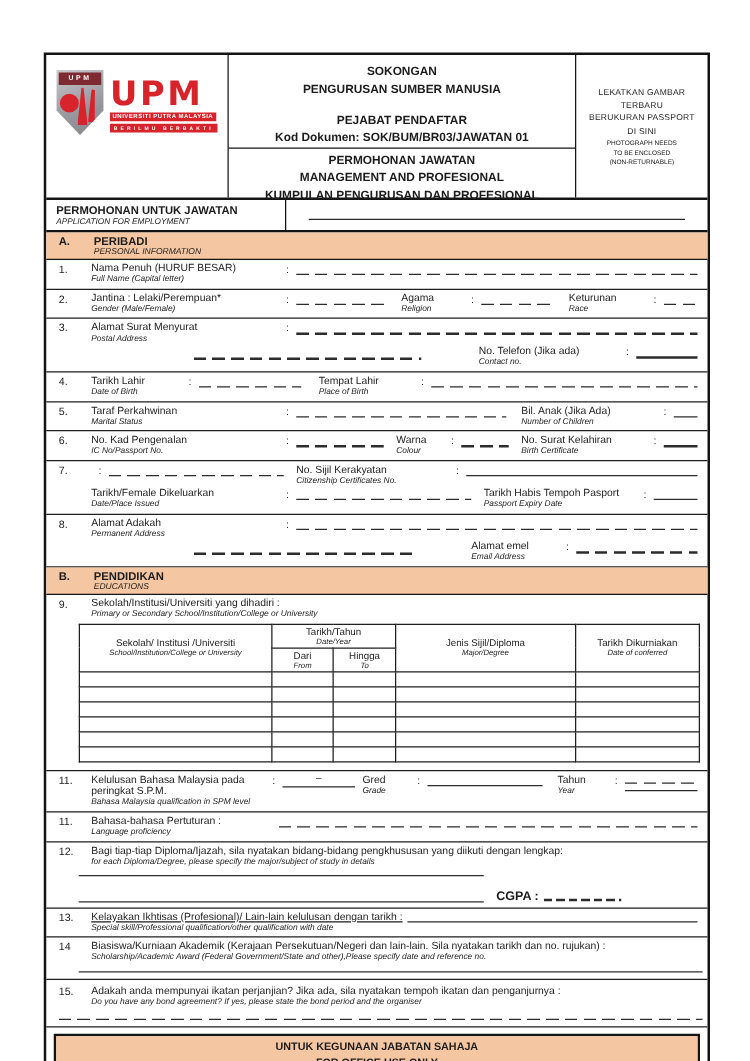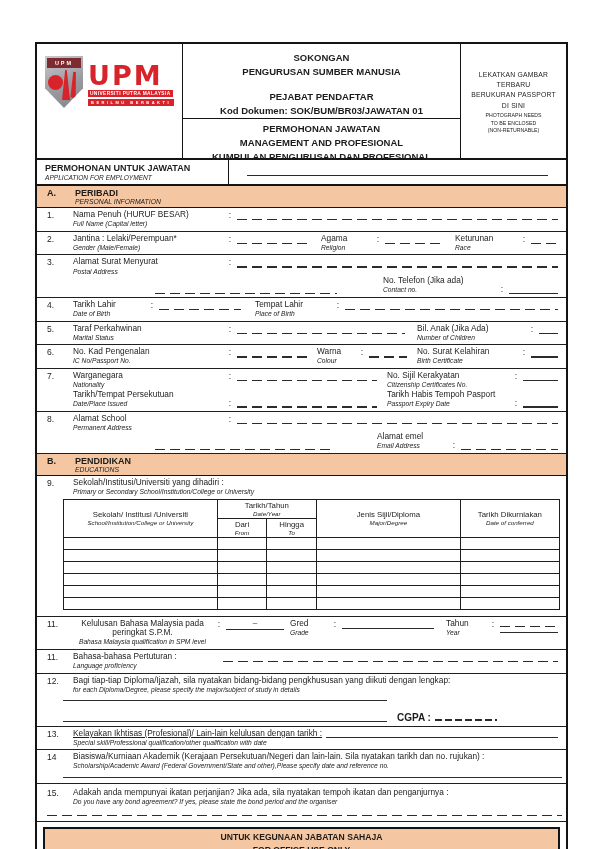--- a/index.html
+++ b/index.html
@@ -52,21 +52,21 @@
   .fblock { border-bottom:1.6px solid #1f1f1f; }
   .fno { width:26px; font-size:8.5px; flex:none; }
   .flbl { line-height:1.15; flex:none; }
   .flbl .lmy { font-size:8.3px; }
   .flbl .len { font-size:6.7px; font-style:italic; margin-top:0.5px; }
   .colon { width:14px; text-align:center; font-size:8.5px; flex:none; }
   .line { height:1.3px; margin-top:9px; flex:none; }
   .line.dash { background-image:repeating-linear-gradient(90deg,#2c2c2c 0 10px,transparent 10px 15px); }
   .line.solid { background:#2c2c2c; }
   .line.grow { flex:1; }
-  .subline { display:flex; align-items:flex-end; padding:1px 8px 3px 10px; }
+  .subline { display:flex; align-items:flex-start; padding:1px 8px 3px 10px; }
   .spacer { flex:none; }
   .dashover { display:flex; flex-direction:column; align-items:center; width:58px; flex:none; margin-right:6px; }
   .dashover .mark { font-size:8px; line-height:1; }
   .dashover .line { width:100%; margin-top:2px; }
   .twolines { width:58px; flex:none; display:flex; flex-direction:column; }
   .twolines .line { width:100%; margin-top:5px; }
   .twolines .line:first-child { margin-top:7px; }
   .uline { height:1.1px; background:#2c2c2c; }
 
   
@@ -263,55 +263,51 @@
       <div class="lmy">No. Surat Kelahiran</div>
       <div class="len">Birth Certificate</div>
     </div>
     <div class="colon">:</div>
     <i class="line solid grow"></i>
   </div>
 
   <div class="fblock">
     <div class="frow nb">
       <div class="fno">7.</div>
-      <div class="flbl" style="width:150px;">
-        <div class="lmy">Warganegara</div>
-        <div class="len">Nationality</div>
-      </div>
       <div class="colon">:</div>
       <i class="line dash" style="width:140px;"></i>
       <div class="flbl" style="width:122px; margin-left:10px;">
         <div class="lmy">No. Sijil Kerakyatan</div>
         <div class="len">Citizenship Certificates No.</div>
       </div>
       <div class="colon">:</div>
       <i class="line solid grow"></i>
     </div>
     <div class="subline">
       <div class="spacer" style="width:26px;"></div>
       <div class="flbl" style="width:150px;">
-        <div class="lmy">Tarikh/Tempat Persekutuan</div>
+        <div class="lmy">Tarikh/Female Dikeluarkan</div>
         <div class="len">Date/Place Issued</div>
       </div>
       <div class="colon">:</div>
       <i class="line dash" style="width:140px; margin-top:9px;"></i>
       <div class="flbl" style="width:122px; margin-left:10px;">
         <div class="lmy">Tarikh Habis Tempoh Pasport</div>
         <div class="len">Passport Expiry Date</div>
       </div>
       <div class="colon">:</div>
       <i class="line solid grow"></i>
     </div>
   </div>
 
   <div class="fblock">
     <div class="frow nb">
       <div class="fno">8.</div>
       <div class="flbl" style="width:150px;">
-        <div class="lmy">Alamat School</div>
+        <div class="lmy">Alamat Adakah</div>
         <div class="len">Permanent Address</div>
       </div>
       <div class="colon">:</div>
       <i class="line dash grow"></i>
     </div>
     <div class="subline">
       <div class="spacer" style="width:108px;"></div>
       <i class="line dash" style="width:178px; margin-top:10px;"></i>
       <div class="flbl" style="width:70px; margin-left:44px;">
         <div class="lmy">Alamat emel</div>
@@ -416,21 +412,21 @@
             <td></td>
             <td></td>
             <td></td>
           </tr>
     </tbody>
       </table>
   </div>
 
   <div class="frow">
     <div class="fno">11.</div>
-    <div class="flbl" style="flex:1;text-align:center;">
+    <div class="flbl" style="flex:1;">
       <div class="lmy">Kelulusan Bahasa Malaysia pada peringkat S.P.M.</div>
       <div class="len">Bahasa Malaysia qualification in SPM level</div>
     </div>
     <div class="colon">:</div>
     <div class="dashover">
       <span class="mark">–</span>
       <i class="line solid" style="margin-top:2px;"></i>
     </div>
     <div class="flbl" style="width:38px;">
       <div class="lmy">Gred</div>

